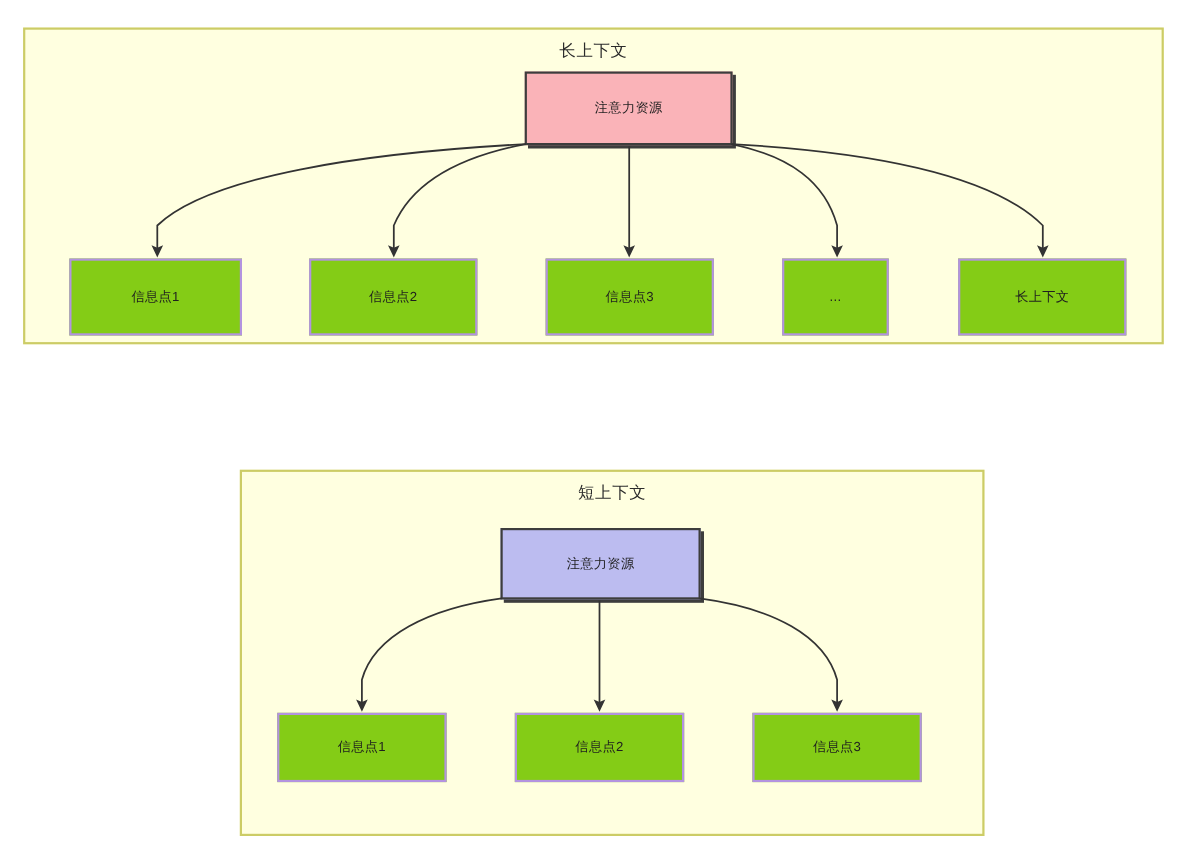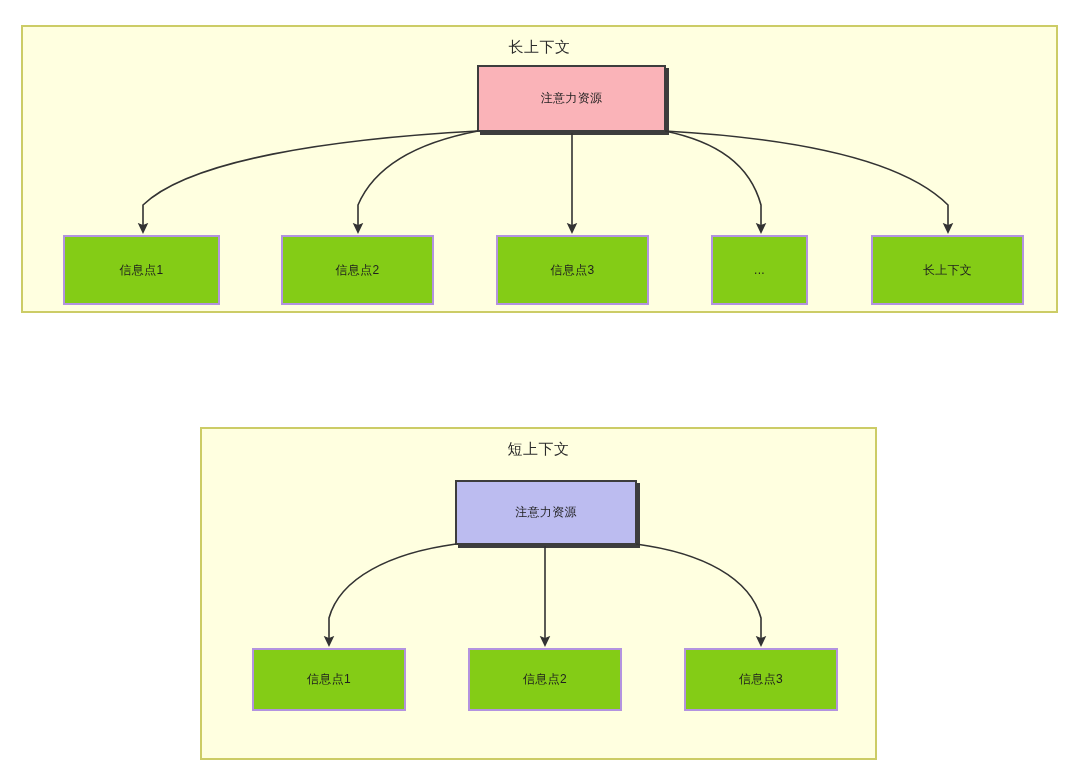--- a/index.html
+++ b/index.html
@@ -26,21 +26,21 @@
     border: 2px solid #cccc66;
     box-sizing: border-box;
   }
   #group-long {
     left: 21px;
     top: 25px;
     width: 1037px;
     height: 288px;
   }
   #group-short {
-    left: 200px;
+    left: 218px;
     top: 427px;
     width: 677px;
     height: 333px;
   }
   .group-title {
     position: absolute;
     left: 0;
     right: 0;
     top: 10px;
     text-align: center;

